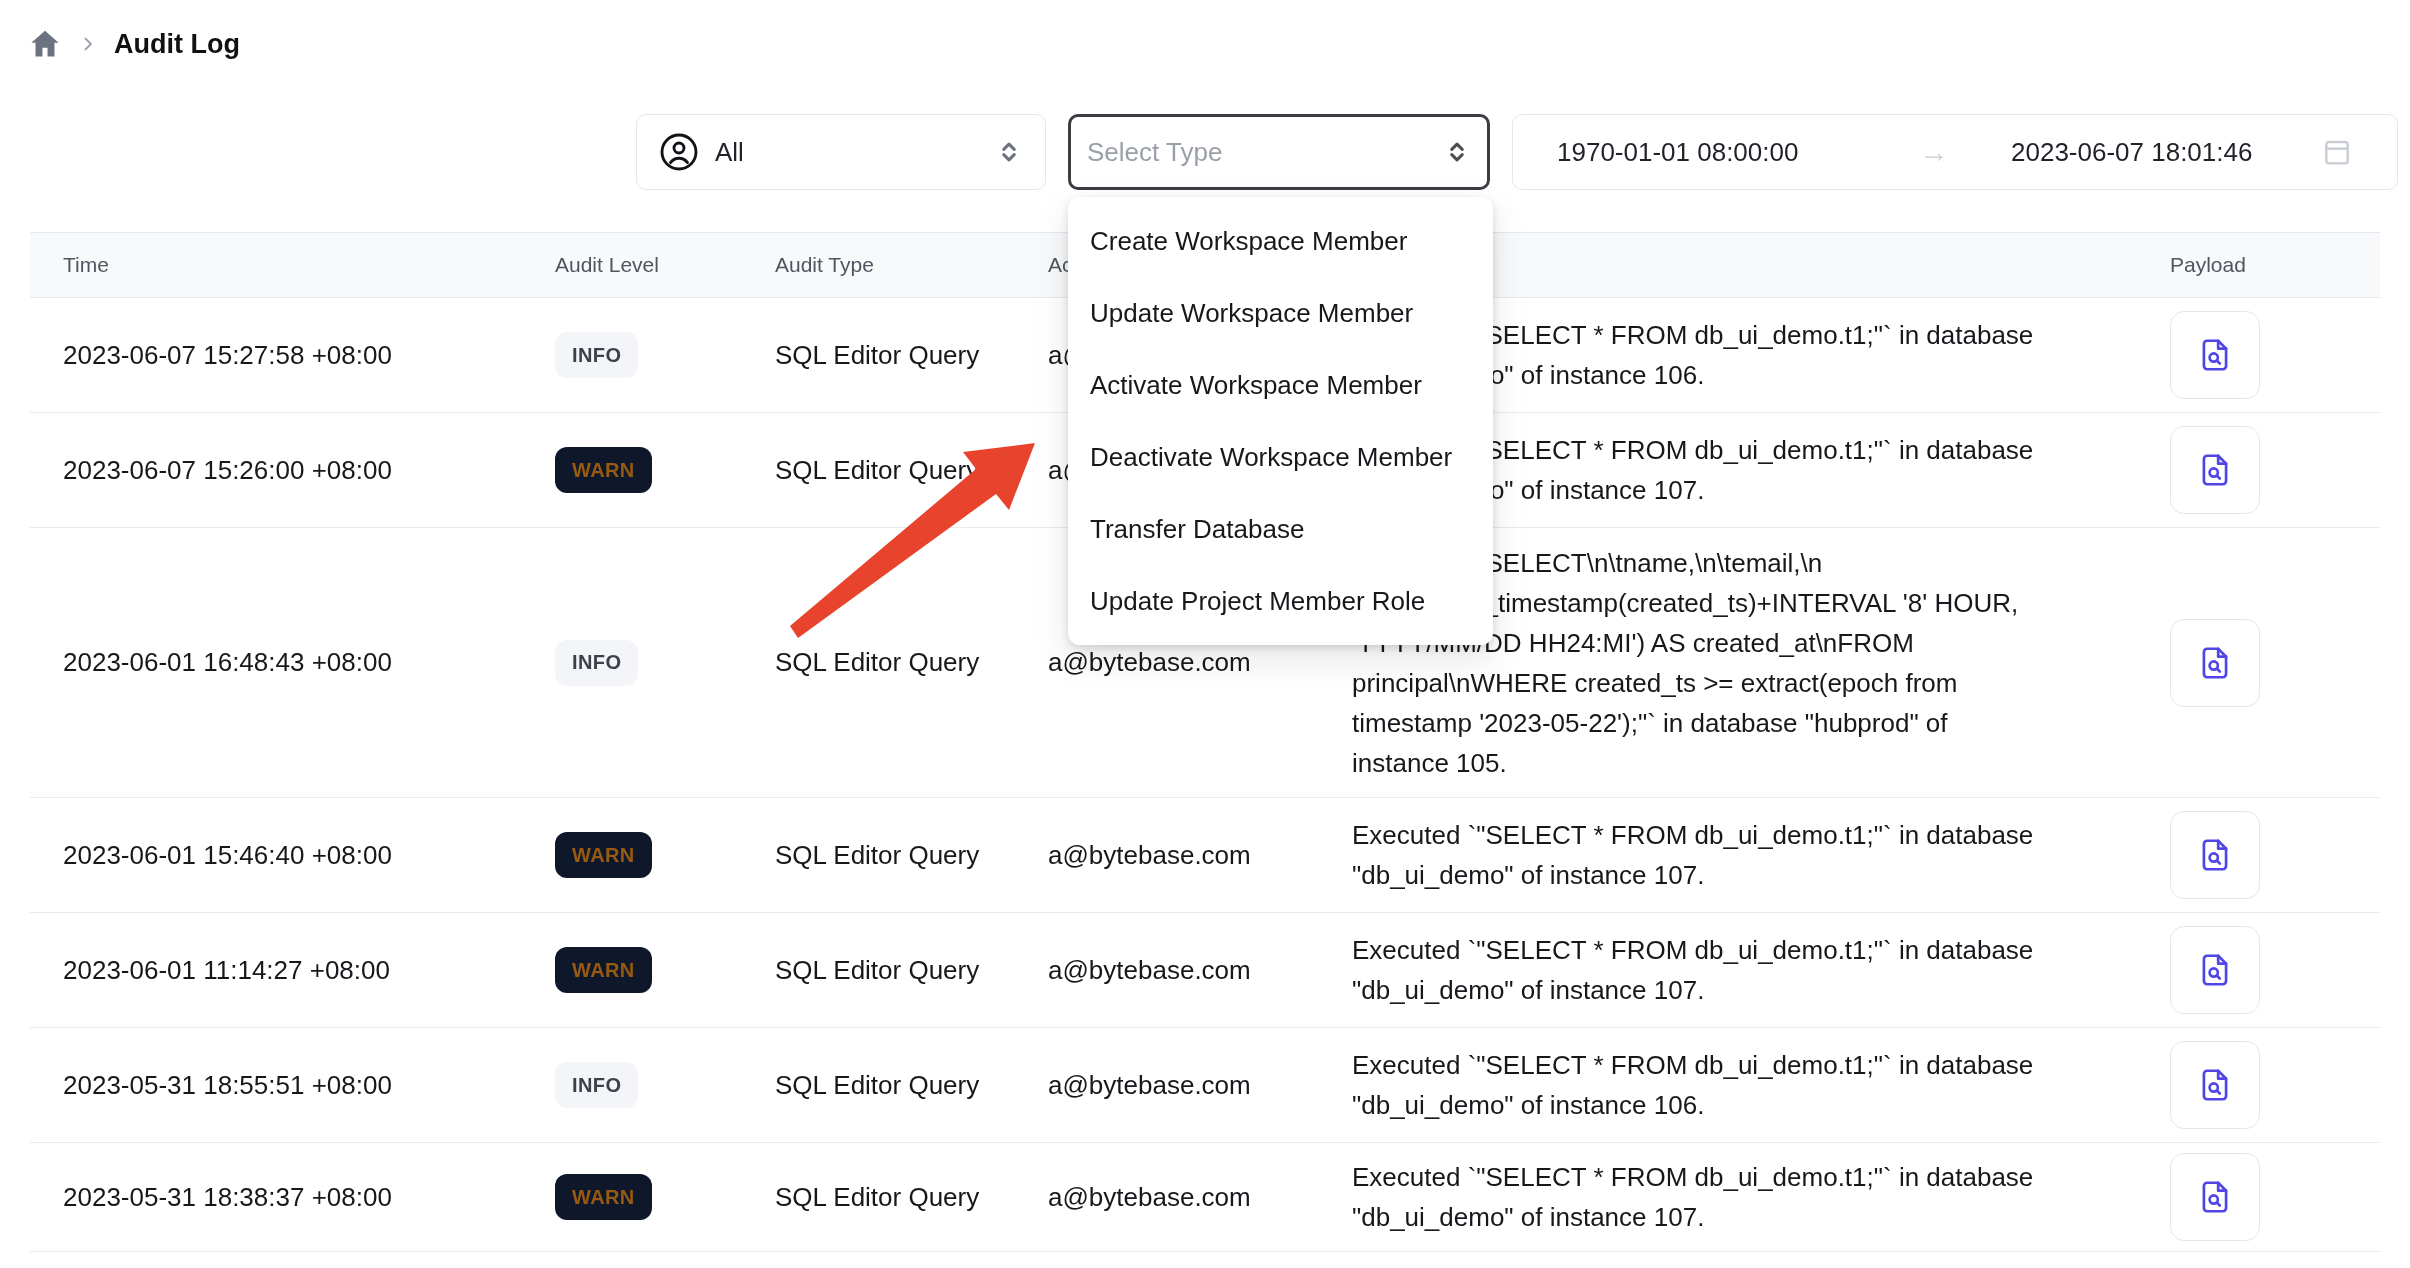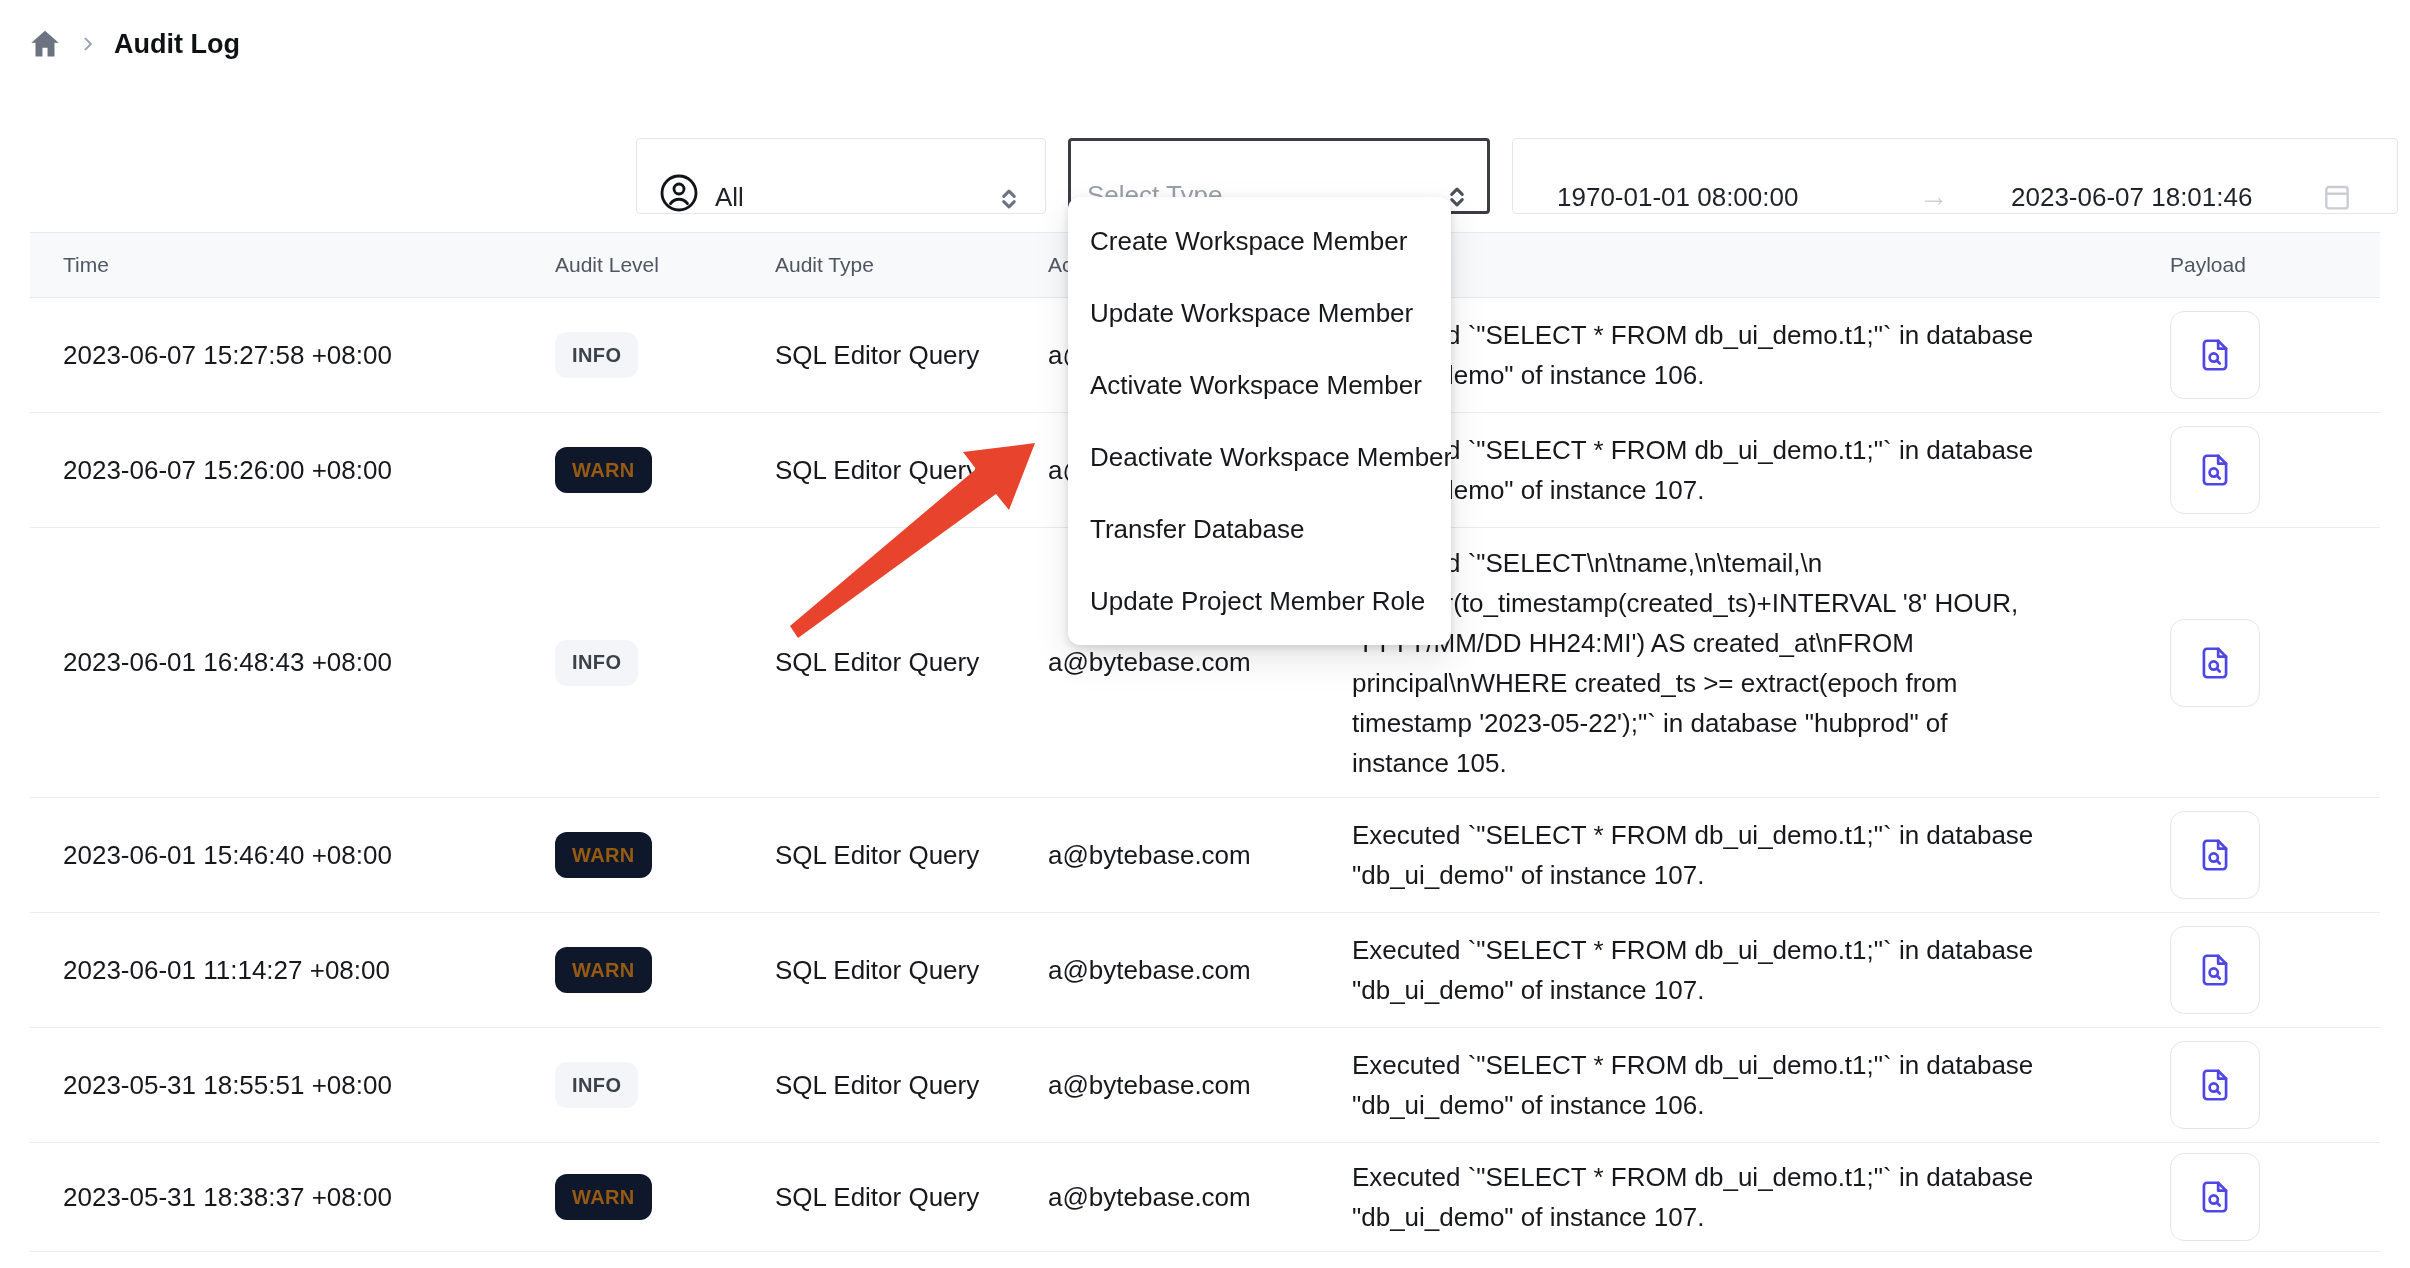--- a/index.html
+++ b/index.html
@@ -9,21 +9,21 @@
     background:#ffffff; color:#17181c;
     font-family:"Liberation Sans","DejaVu Sans",sans-serif;
   }
 
   
   .breadcrumb { position:absolute; top:18px; left:28px; height:52px; display:flex; align-items:center; gap:16px; }
   .breadcrumb .crumb-title { font-size:27px; font-weight:600; color:#101114; }
 
   
   .filterbar { position:absolute; top:114px; left:636px; display:flex; gap:22px; }
-  .control { height:76px; background:#fff; border:1px solid #e4e6ea; border-radius:4px; display:flex; align-items:flex-end; font-size:26px; color:#1f2329;margin-top:24px; }
+  .control { height:76px; background:#fff; border:1px solid #e4e6ea; border-radius:10px; display:flex; align-items:center; font-size:26px; color:#1f2329; }
   .actor-select { width:410px; padding:0 22px; gap:16px; cursor:pointer; }
   .actor-select .sel-value { flex:1; }
   .type-select { width:422px; padding:0 16px; border:3px solid #3a3d42; cursor:pointer; }
   .type-select .sel-placeholder { flex:1; color:#9aa0a9; }
   .date-range { width:886px; padding:0 44px; }
   .date-range .date-start { width:300px; }
   .date-range .date-arrow { flex:1; text-align:center; color:#cfd3d9; font-size:30px; }
   .date-range .date-end { width:296px; text-align:left; }
   .date-range .cal { margin-left:14px; }
 
@@ -41,21 +41,21 @@
   .td-comment { white-space:pre-wrap; line-height:40px; padding:14px 24px 14px 0; overflow-wrap:break-word; }
   .td-payload { padding-left:30px; }
 
   .badge { display:inline-flex; align-items:center; justify-content:center; height:46px; padding:0 17px; border-radius:12px; font-size:20px; font-weight:700; letter-spacing:.4px; }
   .badge[data-level="INFO"] { background:#f3f5f8; color:#3c424b; }
   .badge[data-level="WARN"] { background:#0f172a; color:#975a11; }
 
   .payload-btn { width:90px; height:88px; background:#fff; border:1px solid #e4e6ea; border-radius:14px; display:flex; align-items:center; justify-content:center; cursor:pointer; padding:0; }
 
   
-  .type-dropdown { position:absolute; top:197px; left:1068px; width:383px; background:#fff; border-radius:12px; padding:8px 0;
+  .type-dropdown { position:absolute; top:197px; left:1068px; width:425px; background:#fff; border-radius:12px; padding:8px 0;
     box-shadow:0 3px 9px rgba(0,0,0,.13), 0 14px 36px rgba(0,0,0,.10); z-index:20;text-align:right; }
   .type-dropdown .option { height:72px; display:flex; align-items:center; padding:0 64px 0 22px; font-size:26px; color:#17181c; white-space:nowrap; overflow:hidden; cursor:pointer; }
 
   
   .arrow-overlay { position:absolute; top:420px; left:770px; width:290px; height:230px; z-index:30; pointer-events:none; }
 
   svg { display:block; }
 </style>
 </head>
 <body>

